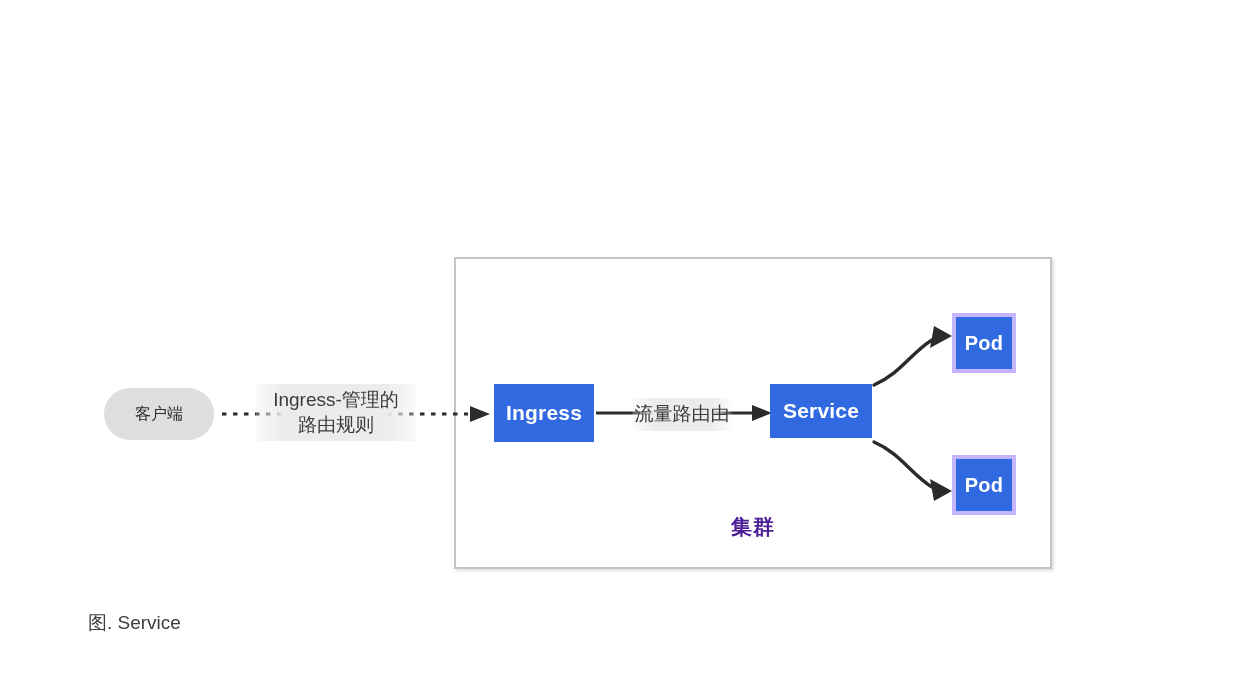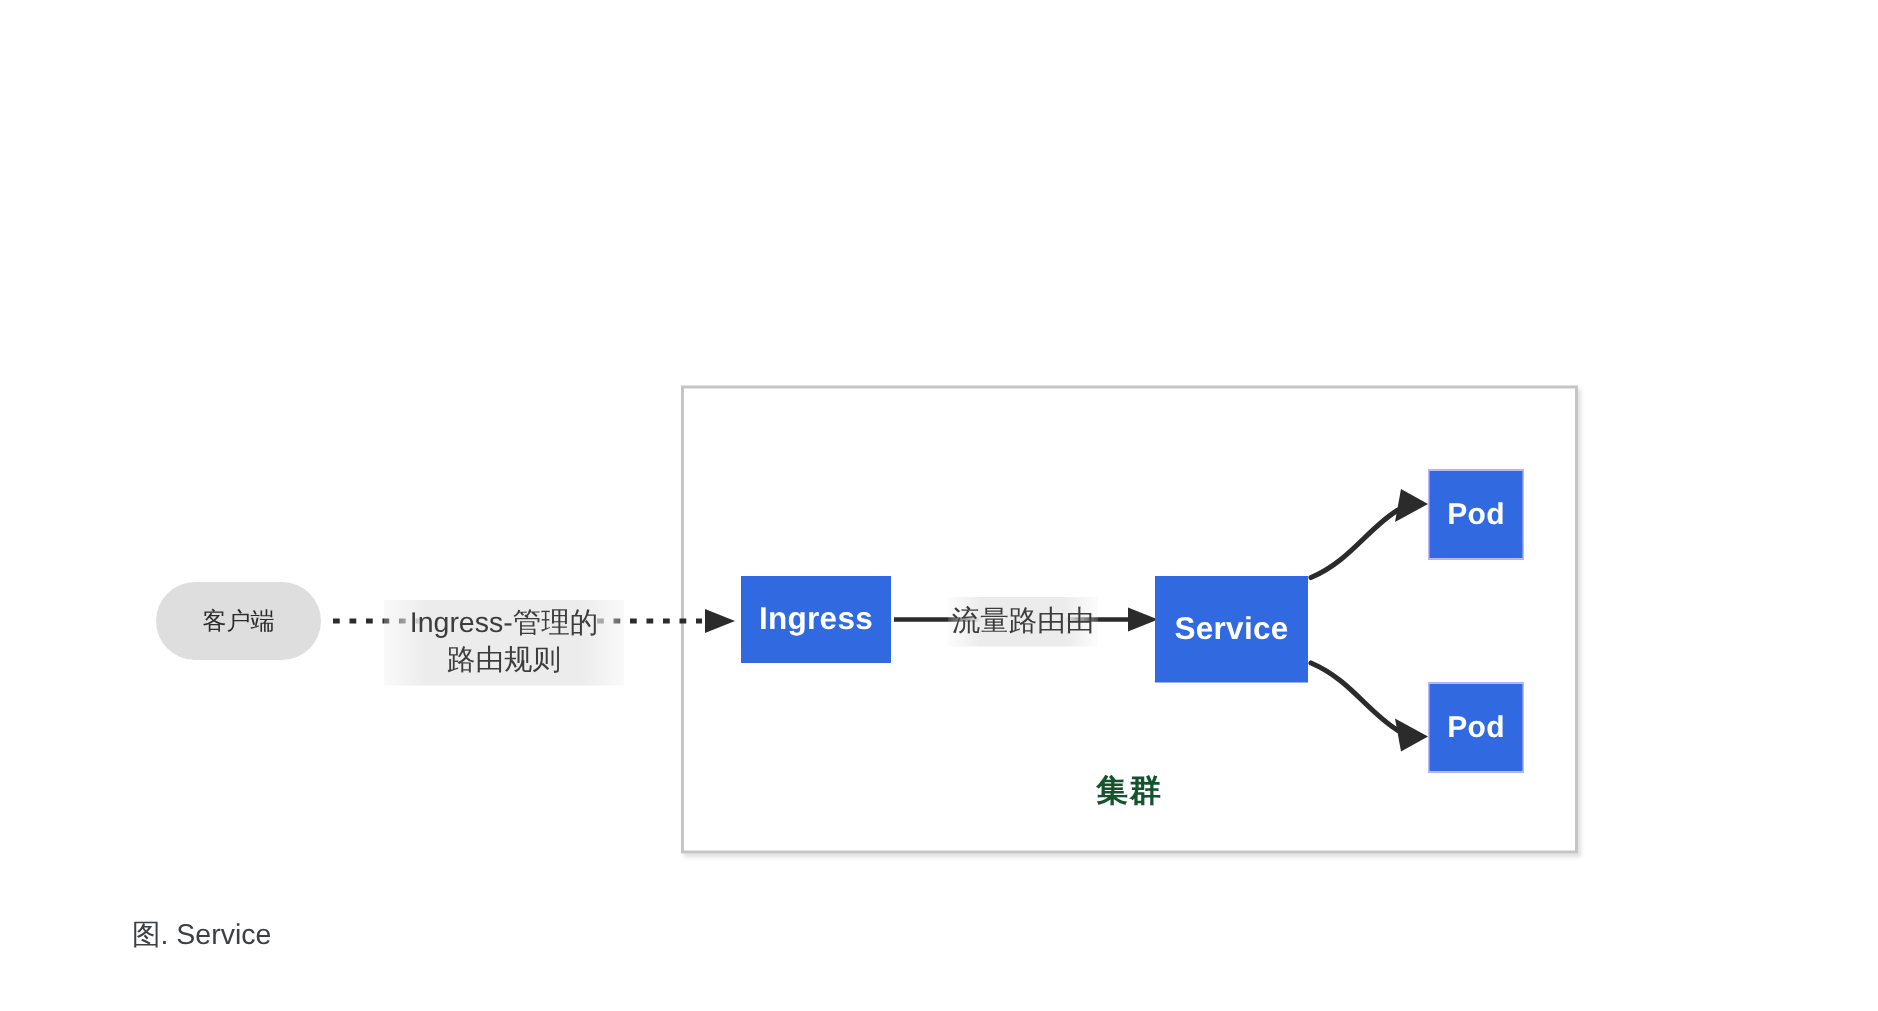--- a/index.html
+++ b/index.html
@@ -80,21 +80,21 @@
   }
 
   .cluster-label {
     position: absolute;
     left: 454px;
     top: 265px;
     width: 598px;
     text-align: center;
     font-size: 21px;
     font-weight: 600;
-    color: #14532d;
+    color: #4c1d95;
     letter-spacing: 1px;
   }
 
   
   .node-box {
     position: absolute;
     background: #3069e0;
     color: #ffffff;
     display: flex;
     align-items: center;
@@ -104,28 +104,28 @@
     letter-spacing: 0.2px;
     box-sizing: border-box;
   }
   .node-ingress {
     left: 494px; top: 136px;
     width: 100px; height: 58px;
     font-size: 21px;
   }
   .node-service {
     left: 770px; top: 136px;
-    width: 102px; height: 71px;
+    width: 102px; height: 54px;
     font-size: 21px;
   }
   .node-pod {
     left: 952px;
     width: 64px; height: 60px;
     font-size: 20px;
-    border: 1px solid #c4b5fd;
+    border: 4px solid #c4b5fd;
   }
   .node-pod-top { top: 65px; }
   .node-pod-bottom { top: 207px; }
 
   
   .client-pill {
     position: absolute;
     left: 104px;
     top: 140px;
     width: 110px;
@@ -145,21 +145,20 @@
     position: absolute;
     left: 256px;
     top: 136px;
     width: 160px;
     text-align: center;
     font-size: 19px;
     line-height: 1.32;
     color: #3c3c3c;
     background: linear-gradient(to right, rgba(232,232,232,0.25), #ececec 18%, #ececec 82%, rgba(232,232,232,0.25));
     padding: 3px 0 4px 0;
-    margin-top: 16px;
   }
   .edge-label-rules {
     position: absolute;
     left: 632px;
     top: 150px;
     width: 100px;
     text-align: center;
     font-size: 19px;
     color: #3c3c3c;
     background: linear-gradient(to right, rgba(235,235,235,0.15), #ececec 22%, #ececec 78%, rgba(235,235,235,0.15));

